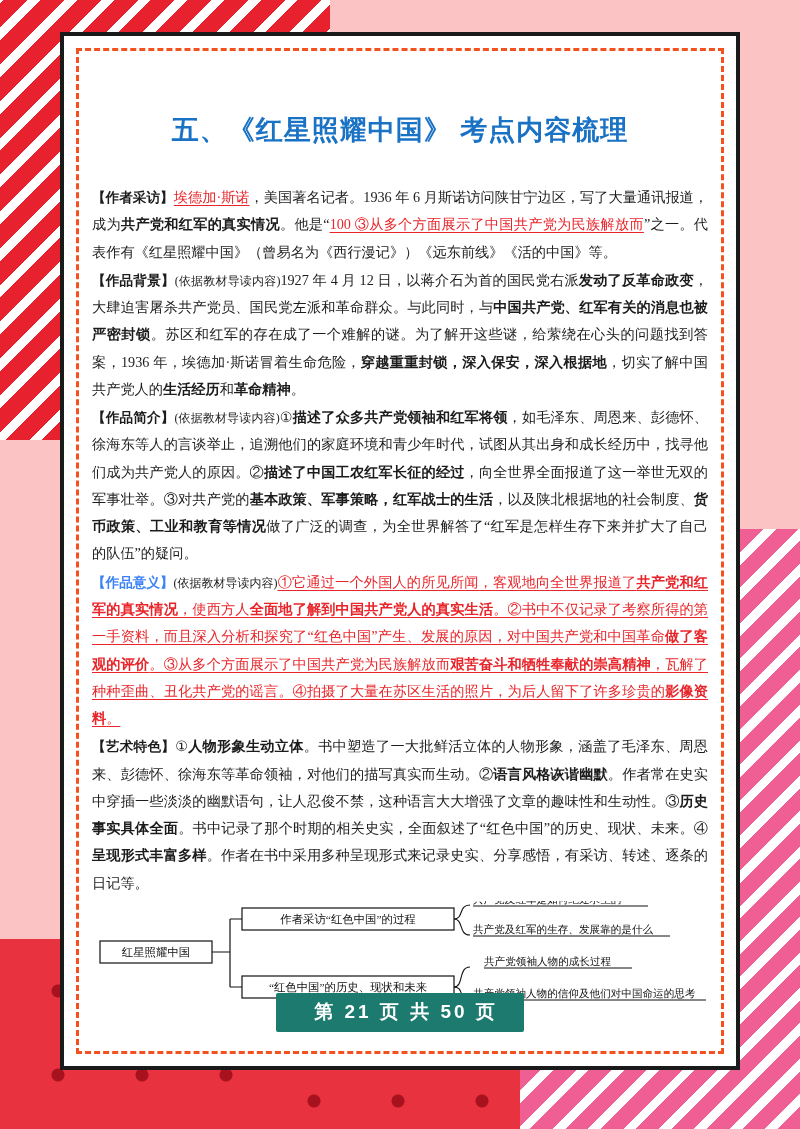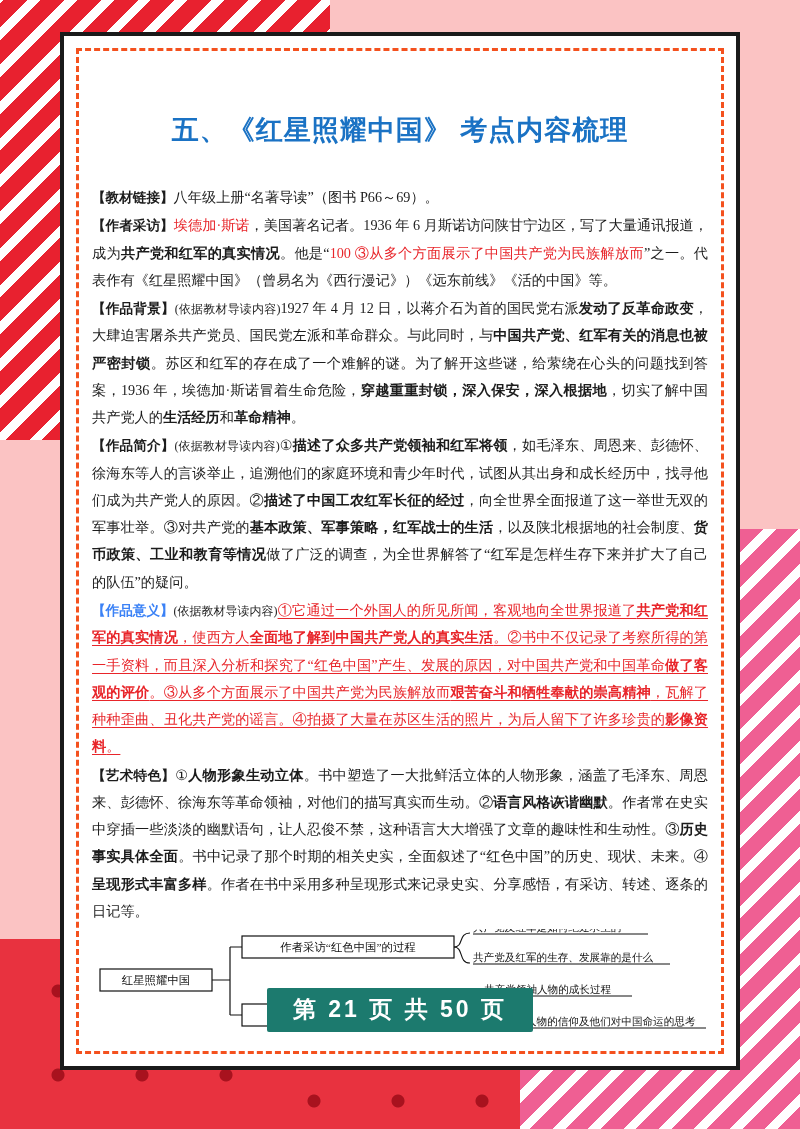--- a/index.html
+++ b/index.html
@@ -171,20 +171,21 @@
     font-weight: bold;
     font-family: "Liberation Sans", "DejaVu Sans", sans-serif;
     font-size: 13.6px;
   }
   .para .note {
     font-size: 12px;
   }
   .b { font-weight: bold; }
   .u-red {
     color: #e8252a;
+    text-decoration: underline;
     text-underline-offset: 3px;
   }
   .para.redpara {
     color: #e8252a;
     text-decoration: underline;
     text-underline-offset: 3px;
     text-decoration-color: #e8252a;
   }
   .para.redpara .tag {
     color: #3b82f6;
@@ -222,24 +223,24 @@
     position: absolute;
     left: 0; right: 0;
     bottom: 18px;
     text-align: center;
   }
   .page-badge {
     display: inline-block;
     background: #1c7a6e;
     color: #ffffff;
     font-family: "Liberation Sans", "DejaVu Sans", sans-serif;
-    font-size: 23px;
+    font-size: 19px;
     font-weight: bold;
     letter-spacing: 3px;
-    padding: 6px 26px 7px 26px;
+    padding: 6px 26px 7px 38px;
     border-radius: 2px;
   }
 </style>
 </head>
 <body>
 
 <div class="page">
 
   <div class="deco">
     <div class="deco-base"></div>
@@ -255,23 +256,20 @@
     <div class="deco-bot-dots"></div>
   </div>
 
   <div class="sheet"></div>
   <div class="dashed-frame"></div>
 
   <div class="content">
 
     <div class="doc-title">五、《红星照耀中国》 考点内容梳理</div>
 
-    <p class="para">
-      <span class="tag">【教材链接】</span><span>八年级上册“名著导读”（图书 P66～69）。</span>
-    </p>
 
     <p class="para">
       <span class="tag">【作者采访】</span><span class="u-red">埃德加·斯诺</span><span>，美国著名记者。1936 年 6 月斯诺访问陕甘宁边区，写了大量通讯报道，成为</span><span class="b">共产党和红军的真实情况</span><span>。他是“</span><span class="u-red">100 ③从多个方面展示了中国共产党为民族解放而</span><span>”之一。代表作有《红星照耀中国》（曾易名为《西行漫记》）《远东前线》《活的中国》等。</span>
     </p>
 
     <p class="para">
       <span class="tag">【作品背景】</span><span class="note">(依据教材导读内容)</span><span>1927 年 4 月 12 日，以蒋介石为首的国民党右派</span><span class="b">发动了反革命政变</span><span>，大肆迫害屠杀共产党员、国民党左派和革命群众。与此同时，与</span><span class="b">中国共产党、红军有关的消息也被严密封锁</span><span>。苏区和红军的存在成了一个难解的谜。为了解开这些谜，给萦绕在心头的问题找到答案，1936 年，埃德加·斯诺冒着生命危险，</span><span class="b">穿越重重封锁，深入保安，深入根据地</span><span>，切实了解中国共产党人的</span><span class="b">生活经历</span><span>和</span><span class="b">革命精神</span><span>。</span>
     </p>
 
     <p class="para">

